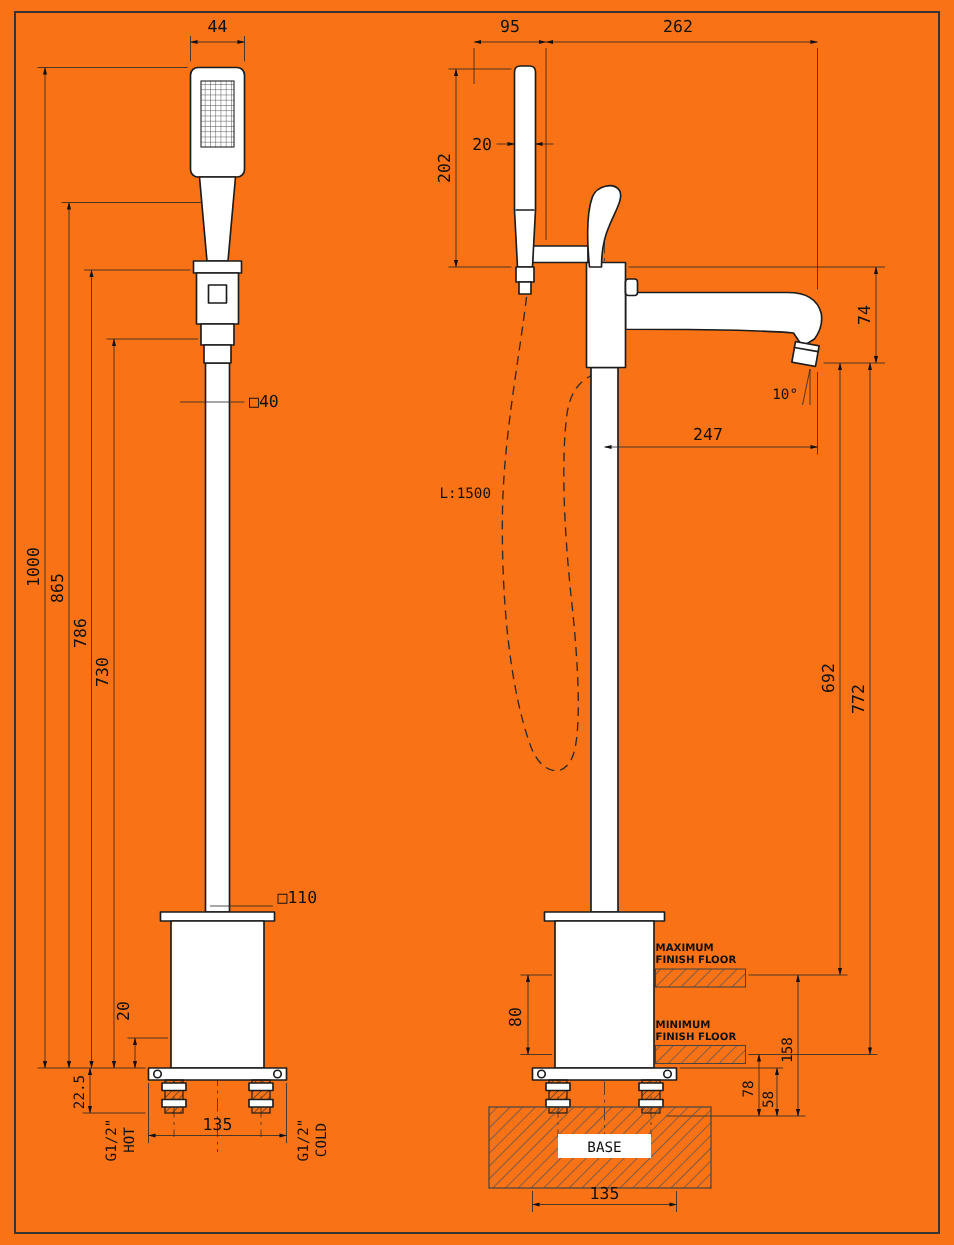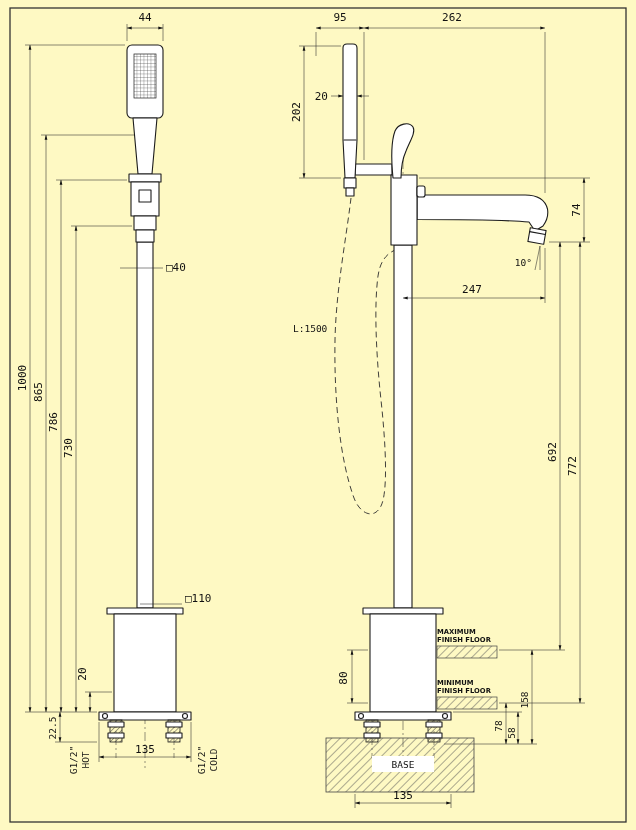--- a/index.html
+++ b/index.html
@@ -1,16 +1,16 @@
 <!DOCTYPE html>
 <html><head>
 <meta charset="utf-8">
 <style>
   html,body{margin:0;padding:0;background:#ffffff;}
-  .page{position:relative;width:636px;height:830px;background:#fef9c3;overflow:hidden;
+  .page{position:relative;width:636px;height:830px;background:#f97316;overflow:hidden;
         font-family:"DejaVu Sans", sans-serif;}
   svg{display:block;}
   .ol  {stroke:#1c1c1c;stroke-width:1.1;fill:none;stroke-linejoin:round;stroke-linecap:round;}
   .olf {stroke:#1c1c1c;stroke-width:1.1;fill:#ffffff;stroke-linejoin:round;}
   .thin{stroke:#2b2b2b;stroke-width:0.55;fill:none;}
   .cl  {stroke:#2b2b2b;stroke-width:0.5;stroke-dasharray:9 3 2 3;fill:none;}
   .hose{stroke:#2b2b2b;stroke-width:0.9;stroke-dasharray:6 4;fill:none;}
   .dt  {font-family:"DejaVu Sans Mono", monospace;font-size:11px;fill:#111;}
   .dts {font-family:"DejaVu Sans Mono", monospace;font-size:9.5px;fill:#111;}
   .flr {font-family:"DejaVu Sans", sans-serif;font-size:6.8px;font-weight:bold;fill:#111;}

